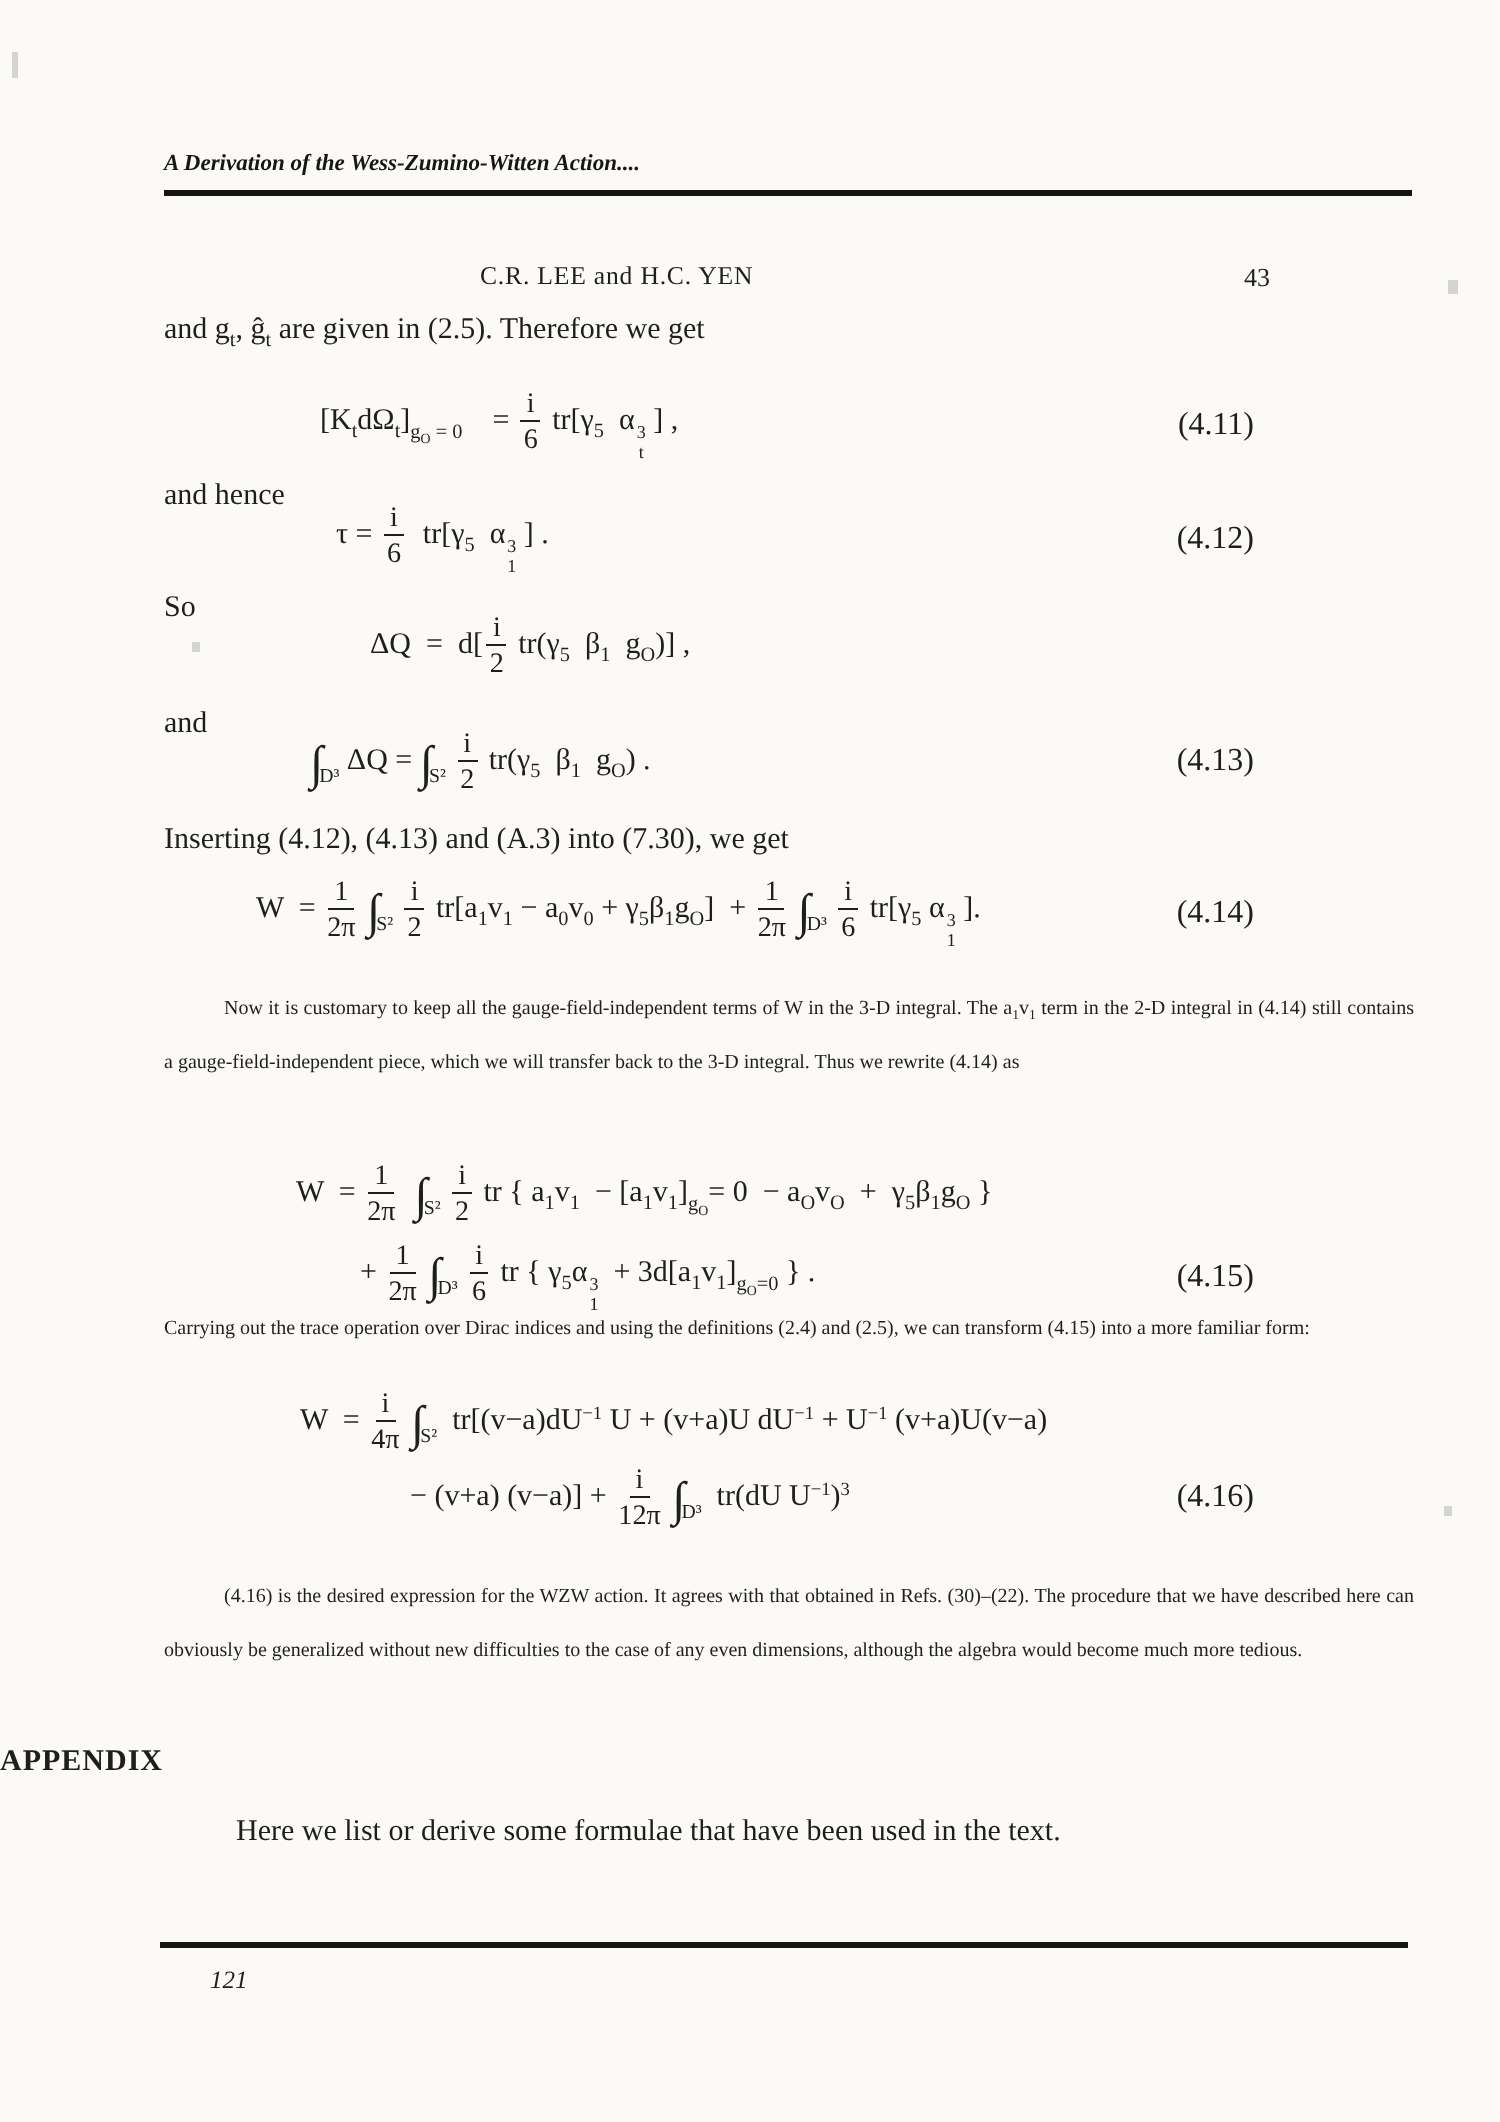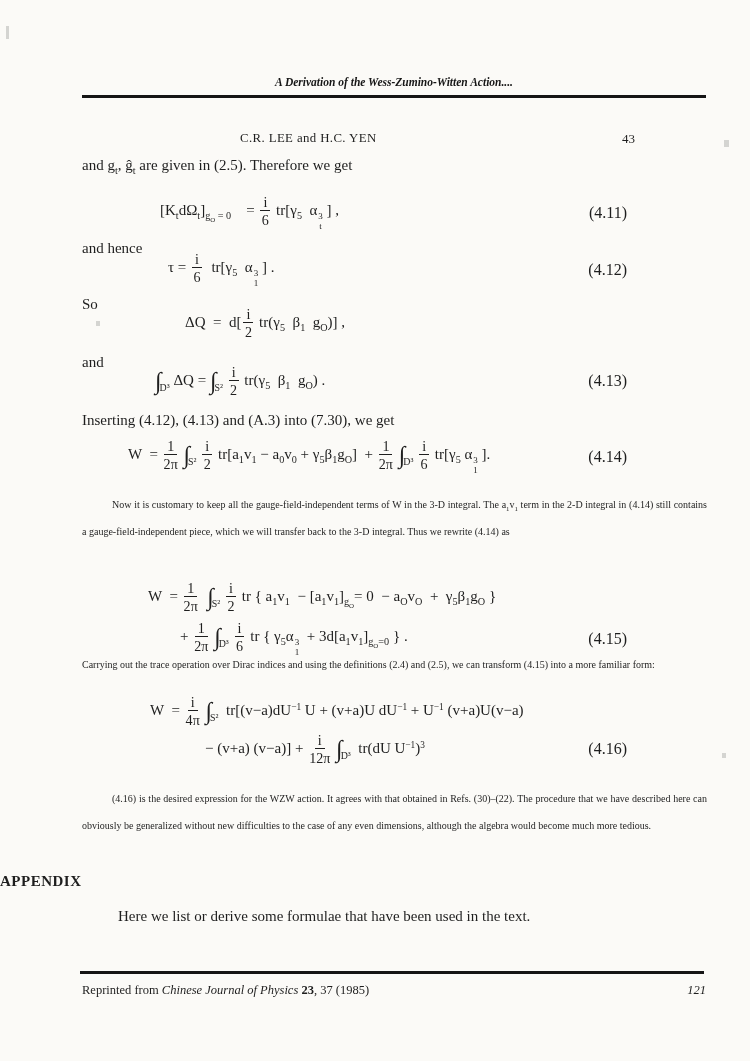--- a/index.html
+++ b/index.html
@@ -8,21 +8,21 @@
     width:750px;height:1061px;
     margin:0 auto;
     background:#fbfaf7;
     color:#1e1e1e;
     font-family:"Liberation Serif","DejaVu Serif",serif;
     font-size:15px;
     overflow:hidden;
   }
   .running-head{
     position:absolute;top:76px;left:82px;right:44px;
-    text-align:center;font-style:italic;font-weight:bold;font-size:11.5px;color:#161616;
+    text-align:left;font-style:italic;font-weight:bold;font-size:11.5px;color:#161616;
   }
   .head-rule{position:absolute;top:95px;left:82px;right:44px;height:2.5px;background:#151515;}
   .byline{position:absolute;top:131px;left:82px;right:44px;height:20px;}
   .authors{position:absolute;left:158px;font-size:12.8px;letter-spacing:0.4px;}
   .pageno{position:absolute;left:540px;font-size:13px;}
   .line{position:absolute;left:82px;font-size:15px;}
   .para{position:absolute;left:82px;width:625px;text-align:justify;line-height:26.5px;font-size:10px;}
   .indented{text-indent:30px;}
   .eq-row{position:absolute;left:82px;right:44px;display:flex;align-items:center;}
   .eq{white-space:pre;font-size:15px;}
@@ -114,21 +114,20 @@
   </div>
 
   <div class="para indented" style="top:786px">(4.16) is the desired expression for the WZW action.  It agrees with that obtained in Refs. (30)–(22).  The procedure that we have described here can obviously be generalized without new difficulties to the case of any even dimensions, although the algebra would become much more tedious.</div>
 
   <div class="appendix" style="top:873px">APPENDIX</div>
 
   <div class="line" style="top:908px;left:118px">Here we list or derive some formulae that have been used in the text.</div>
 
   <div class="footer-rule"></div>
   <div class="footer-row">
-    <span class="reprint"><span>Reprinted from </span><i>Chinese Journal of Physics</i><b> 23</b><span>, 37 (1985)</span></span>
     <span class="folio">121</span>
   </div>
 
   <div class="speck" style="left:6px;top:26px;width:3px;height:13px"></div>
   <div class="speck" style="left:724px;top:140px;width:5px;height:7px"></div>
   <div class="speck" style="left:96px;top:321px;width:4px;height:5px"></div>
   <div class="speck" style="left:722px;top:753px;width:4px;height:5px"></div>
 
 </div>
 

